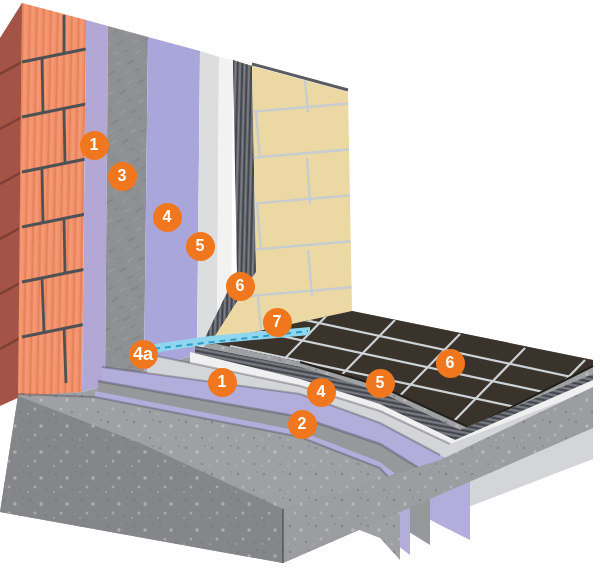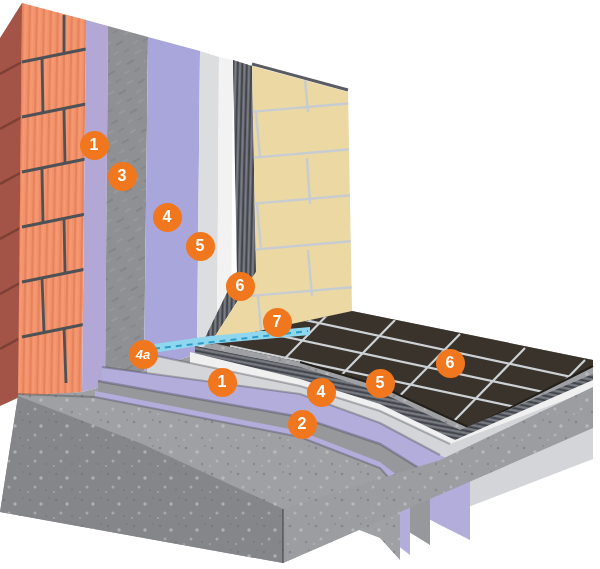--- a/index.html
+++ b/index.html
@@ -10,21 +10,21 @@
     position:absolute;
     width:29px;height:29px;
     border-radius:50%;
     background:var(--badge_bg,#F1771E);
     color:var(--badge_text,#fff);
     display:flex;align-items:center;justify-content:center;
     font-weight:bold;font-size:16px;line-height:1;
     box-sizing:border-box;
     user-select:none;
   }
-  .badge.small-text{font-size:13px;font-style:italic;}
+  .badge.small-text{font-size:18px;}
 </style>
 </head>
 <body>
 
 <div id="stage">
 
 <svg id="scene" width="600" height="569" viewBox="0 0 600 569">
   <defs>
     <pattern id="speck" width="26" height="26" patternUnits="userSpaceOnUse">
       <circle cx="4" cy="6" r="1.3" fill="var(--speckle_dark)" opacity="0.55"></circle>

